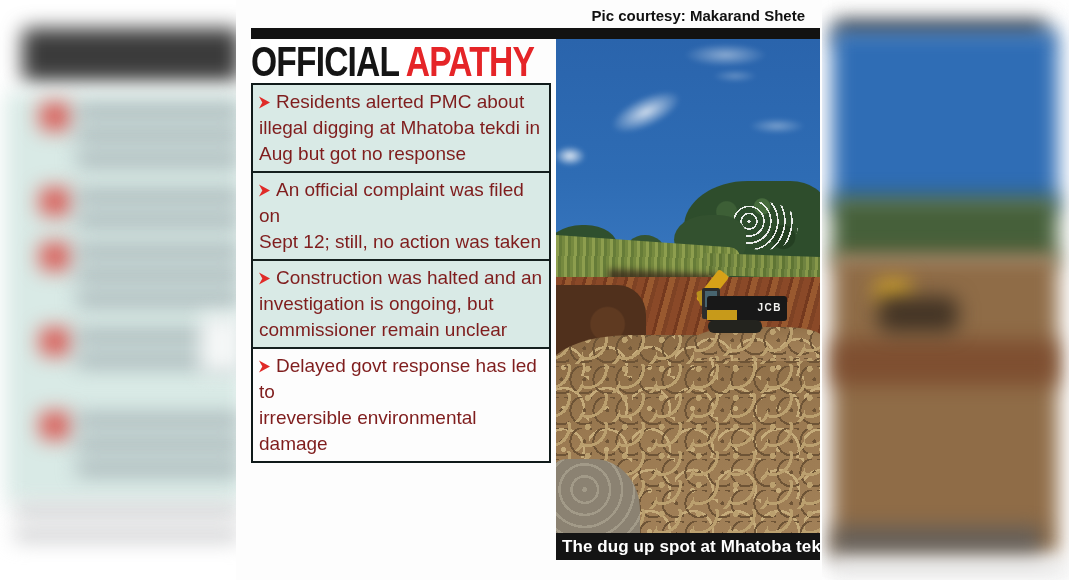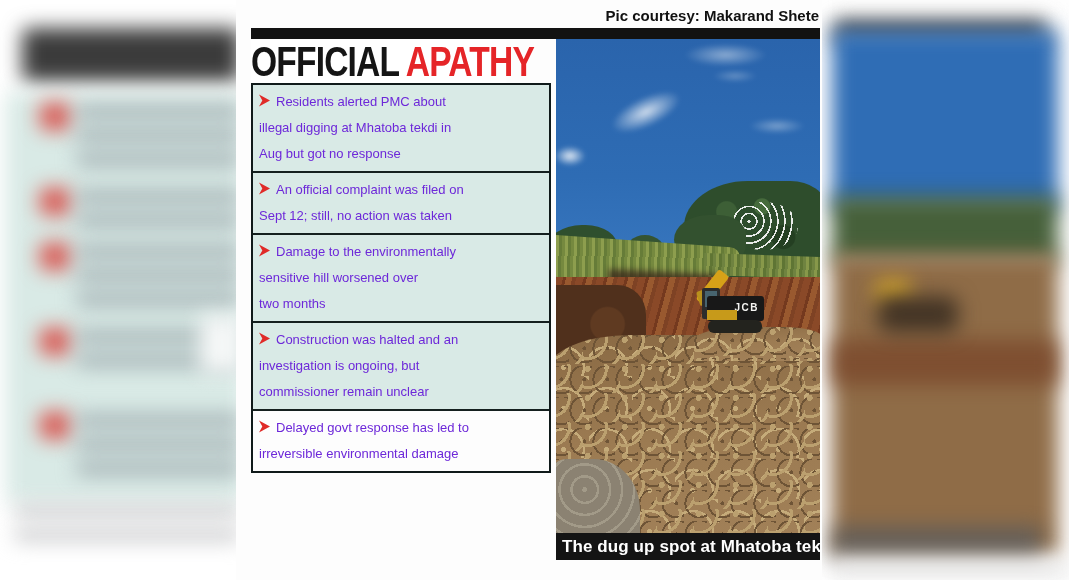--- a/index.html
+++ b/index.html
@@ -23,30 +23,30 @@
   .bg-green-r{left:832px;top:196px;width:226px;height:68px;background:#46603a;}
   .bg-brown-r{left:832px;top:254px;width:226px;height:302px;background:#8f6c47;}
   .bg-streak-r{left:832px;top:340px;width:226px;height:45px;background:#7c4a2d;opacity:.85;}
   .bg-yellow-r{left:876px;top:280px;width:34px;height:22px;background:#d2a52b;}
   .bg-digger-r{left:878px;top:296px;width:80px;height:36px;background:#433425;border-radius:10px;}
   .bg-capbar-r{left:832px;top:526px;width:210px;height:34px;background:#5c5c5c;opacity:.8;}
   .bg-fadebot-r{left:832px;top:558px;width:237px;height:22px;background:#ececec;}
 
   
   .panel{left:236px;top:0;width:586px;height:580px;background:#fdfdfd;}
-  .credit{top:7px;right:3px;font-size:15px;font-weight:700;color:#111;letter-spacing:0;}
+  .credit{top:7px;right:17px;font-size:15px;font-weight:700;color:#111;letter-spacing:0;}
   .topbar{left:15px;top:28px;width:569px;height:11px;background:#121212;}
   .headline{left:15px;top:40px;width:304px;height:43px;background:#fff;white-space:nowrap;
             font-weight:700;font-size:40px;line-height:43px;letter-spacing:-1px;
             transform:scaleX(.84) scaleY(1.04);transform-origin:left top;color:#151515;}
   .headline .red{color:#e52528;}
 
   
   .kbox{left:15px;top:83px;width:300px;background:#d9eae6;border:2px solid #101a1a;box-sizing:border-box;}
-  .kitem{padding:4px 4px 4px 6px;font-size:13px;line-height:26px;color:#6d28d9;
+  .kitem{padding:4px 4px 4px 6px;font-size:19px;line-height:26px;color:#7f1d1d;
          border-bottom:2px solid #15201f;}
   .kitem:last-child{border-bottom:none;background:#fdfdfd;}
   .ktext{white-space:pre-line;}
   .karrow{display:inline-block;width:11px;height:13px;background:#e02b28;margin-right:6px;
           clip-path:polygon(0% 4%,100% 50%,0% 96%,30% 50%);vertical-align:-1px;}
 
   
   .photo{left:320px;top:39px;width:264px;height:521px;overflow:hidden;background:#2e6bb2;}
   .sky{left:0;top:0;width:264px;height:250px;
        background:linear-gradient(180deg,#2a64ac 0%,#2e6cb4 55%,#3a79c1 100%);}
@@ -87,21 +87,21 @@
       linear-gradient(175deg,#8a6a44 0%,#9c7b52 45%,#a3825a 100%);
       background-size:37px 29px,23px 31px,43px 41px,100% 100%;}
   .pile{left:-10px;top:296px;width:284px;height:236px;border-radius:30% 18% 0 0/16% 10% 0 0;}
   .ledge{left:138px;top:288px;width:128px;height:34px;border-radius:40% 30% 0 0;}
   .rubble{left:-8px;top:420px;width:92px;height:102px;background:#8b8272;border-radius:20% 50% 0 0;
       background-image:repeating-radial-gradient(circle at 40% 30%,#a29a88 0 2.5px,transparent 2.5px 12px);}
 
   
   .boom{left:150px;top:230px;width:13px;height:38px;background:#d6a118;border-radius:3px;transform:rotate(38deg);}
   .bucket{left:142px;top:251px;width:11px;height:15px;background:#b9911c;border-radius:2px;transform:rotate(-18deg);}
-  .exbody{left:151px;top:257px;width:57px;height:25px;background:#181818;border-radius:3px;}
+  .exbody{left:151px;top:257px;width:80px;height:25px;background:#181818;border-radius:3px;}
   .jcb{position:absolute;right:5px;top:6px;color:#f4f4f2;font-size:10px;font-weight:700;letter-spacing:1.5px;}
   .cab{left:146px;top:249px;width:18px;height:31px;background:#2c2c2c;border-radius:2px;}
   .cabwin{left:149px;top:252px;width:12px;height:16px;background:#47646f;}
   .deck{left:151px;top:271px;width:30px;height:10px;background:#c79a1a;}
   .tracks{left:152px;top:281px;width:54px;height:13px;background:#23231e;border-radius:6px;}
 
   .capbar{left:0;bottom:0;width:264px;height:27px;background:#141414;color:#fff;
           font-size:17px;font-weight:600;line-height:27px;padding-left:6px;box-sizing:border-box;
           white-space:nowrap;letter-spacing:.1px;}
 
@@ -158,23 +158,20 @@
     <div class="abs topbar"></div>
 
     <div class="abs headline"><span>OFFICIAL</span><span> </span><span class="red">APATHY</span></div>
 
     <div class="abs kbox">
       <div class="kitem"><span class="karrow"></span><span class="ktext">Residents alerted PMC about
 illegal digging at Mhatoba tekdi in
 Aug but got no response</span></div>
       <div class="kitem"><span class="karrow"></span><span class="ktext">An official complaint was filed on
 Sept 12; still, no action was taken</span></div>
-      <div class="kitem"><span class="karrow"></span><span class="ktext">Damage to the environmentally
-sensitive hill worsened over
-two months</span></div>
       <div class="kitem"><span class="karrow"></span><span class="ktext">Construction was halted and an
 investigation is ongoing, but
 commissioner remain unclear</span></div>
       <div class="kitem"><span class="karrow"></span><span class="ktext">Delayed govt response has led to
 irreversible environmental damage</span></div>
     </div>
 
     <div class="abs photo">
       <div class="abs sky"></div>
       <div class="abs cloud c1"></div>

